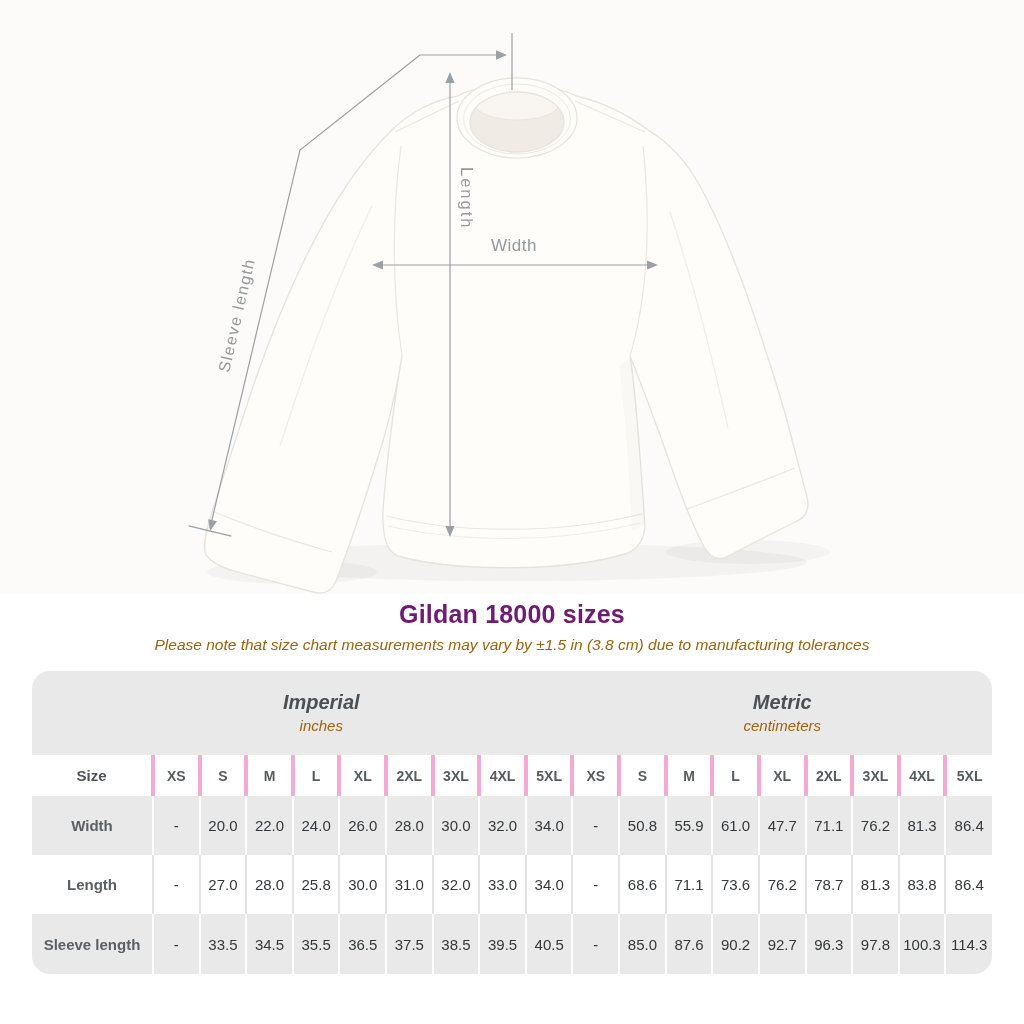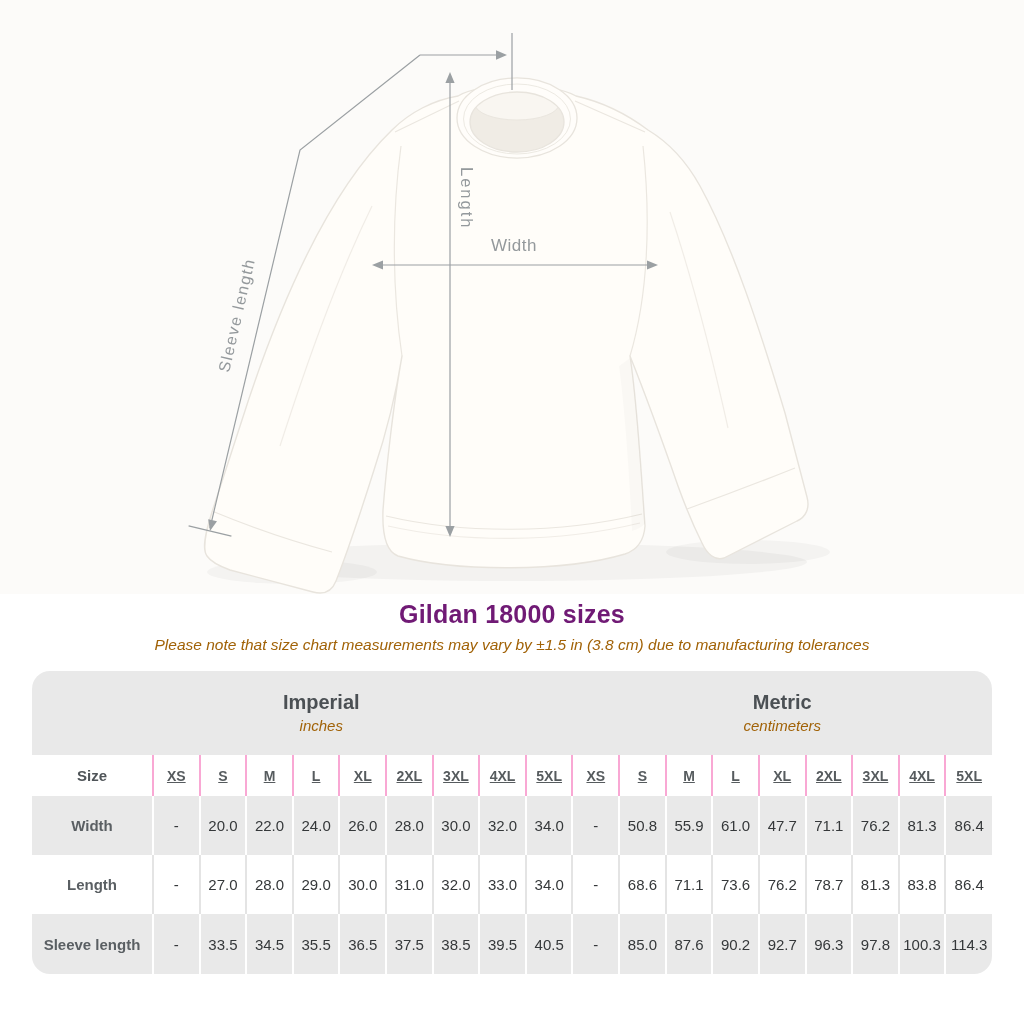--- a/index.html
+++ b/index.html
@@ -23,34 +23,34 @@
   .table-wrap{width:960px;margin:0 auto;border-radius:18px;overflow:hidden;}
   table.size-table{
     width:960px;table-layout:fixed;border-collapse:collapse;
   }
   .size-table th,.size-table td{
     text-align:center;vertical-align:middle;padding:0;
   }
   tr.group-row{height:84px;}
   tr.group-row th{background:#e9e9e9;vertical-align:middle;}
   th.g-imp{padding-left:38px;}
-  .g-title{font-size:20px;font-weight:bold;color:#4b5054;line-height:24px;}
+  .g-title{font-size:20px;font-weight:bold;font-style:italic;color:#4b5054;line-height:24px;}
   .g-sub{font-size:15px;font-style:italic;font-weight:normal;color:#a16207;line-height:20px;margin-top:2px;}
 
   tr.sizes-row{height:41px;background:#ffffff;}
   tr.sizes-row th{font-size:14px;font-weight:bold;color:#565b5e;}
   tr.sizes-row th.size-col{font-size:15px;color:#4f5458;}
 
   tr.data-row{height:59px;}
   tr.data-row td{font-size:15px;color:#35383a;}
   tr.data-row td.row-label{font-weight:bold;color:#5a5f63;}
   tr.r-gray{background:#e9e9e9;}
   tr.r-white{background:#ffffff;}
 
-  tr.sizes-row th + th{border-left:2px solid #f9a8d4;text-decoration:underline;}
+  tr.sizes-row th + th{border-left:4px solid #f9a8d4;}
   tr.r-white td + td{border-left:2px solid #e4e4e4;}
   tr.r-gray  td + td{border-left:2px solid #ffffff;}
 
   .mline{stroke:#9ba0a3;stroke-width:1.2;fill:none;}
   .mhead{fill:#9ba0a3;stroke:none;}
   .mlabel{fill:#94999c;font-family:"Liberation Sans","DejaVu Sans",sans-serif;}
   .seam{stroke:#ebe7e0;stroke-width:1.2;fill:none;}
   .seam-light{stroke:#f1ede7;stroke-width:1.2;fill:none;}
 </style>
 </head>
@@ -217,21 +217,21 @@
         <td>71.1</td>
         <td>76.2</td>
         <td>81.3</td>
         <td>86.4</td>
       </tr>
       <tr class="data-row r-white">
         <td class="row-label">Length</td>
         <td>-</td>
         <td>27.0</td>
         <td>28.0</td>
-        <td>29.0</td>
+        <td>25.8</td>
         <td>30.0</td>
         <td>31.0</td>
         <td>32.0</td>
         <td>33.0</td>
         <td>34.0</td>
         <td>-</td>
         <td>68.6</td>
         <td>71.1</td>
         <td>73.6</td>
         <td>76.2</td>

